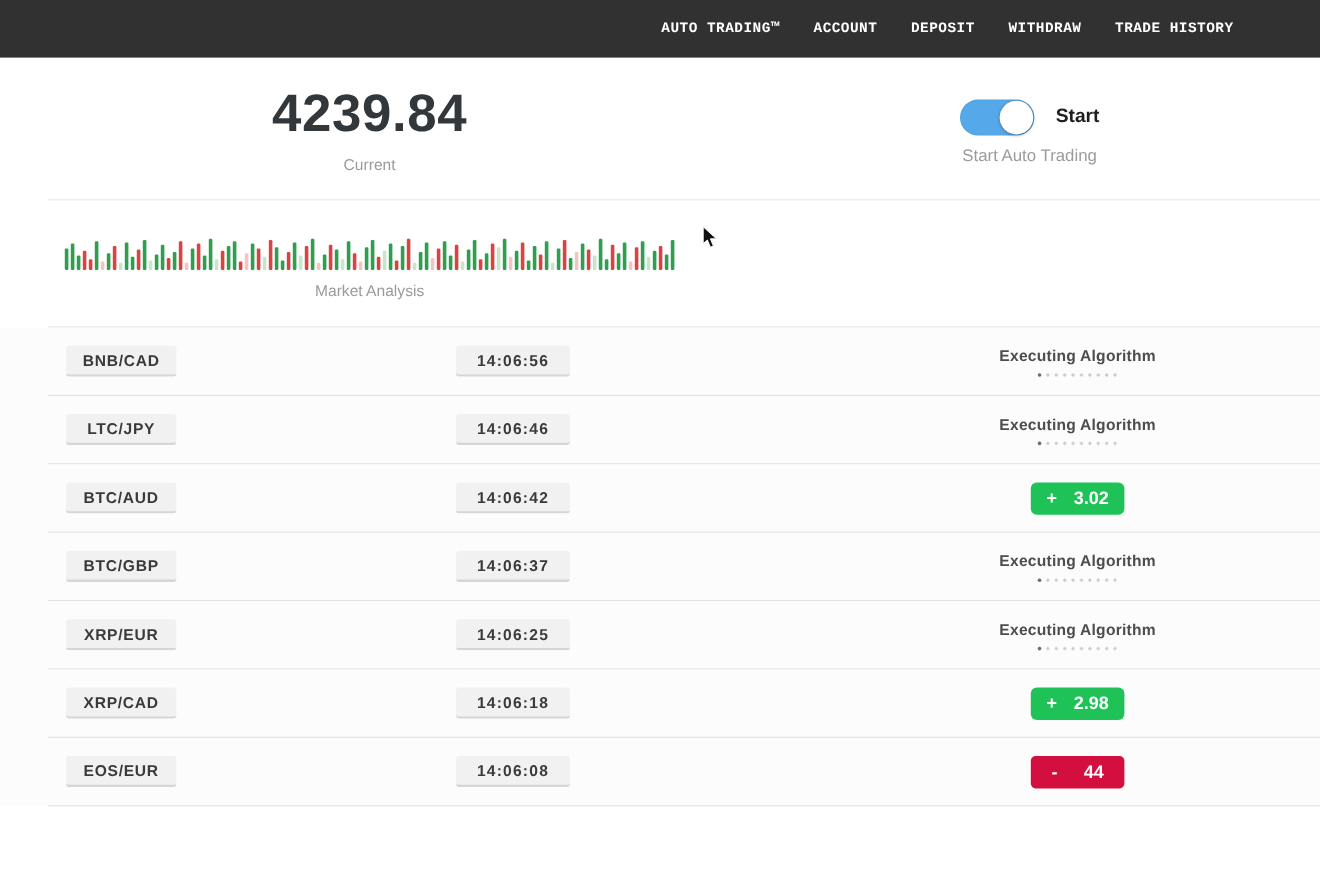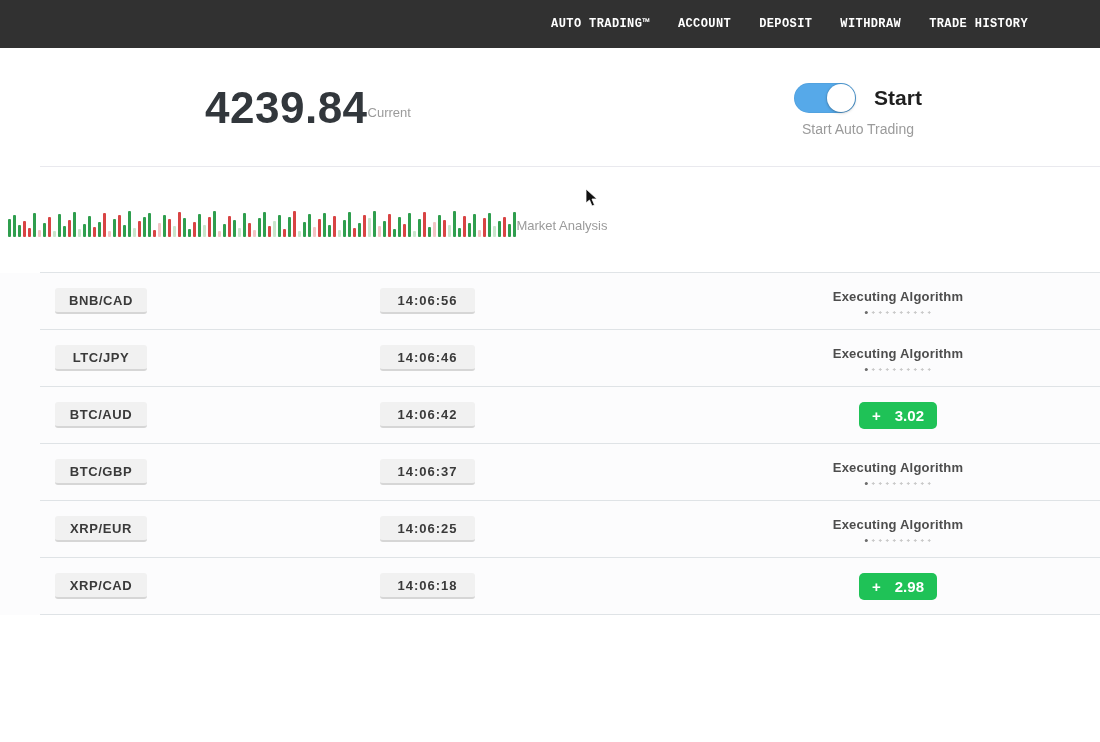--- a/index.html
+++ b/index.html
@@ -21,32 +21,32 @@
   .banner-label { font-size:14px; font-weight:400; margin-bottom:2px; }
   .banner-value { font-size:31px; font-weight:700; letter-spacing:.5px; line-height:1.05; }
 
   
   .section { position:relative; display:flex; }
   .section::after { content:""; position:absolute; left:40px; right:0; bottom:0;
                     height:1px; background:#e9e9ee; }
   .sec1 { height:119px; }
   .sec2 { height:106px; }
   .sec2::after { background:#e0e4e7; }
-  .col-left  { width:56%; display:flex; flex-direction:row; align-items:center; justify-content:center; }
+  .col-left  { width:56%; display:flex; flex-direction:column; align-items:center; justify-content:center; }
   .col-right { width:44%; display:flex; flex-direction:column; align-items:center; justify-content:center; }
 
   .balance-value { font-size:44px; font-weight:700; color:#32373c; letter-spacing:.5px; }
   .muted-label   { font-size:13px; color:#9b9b9b; margin-top:10px; }
 
   .toggle-row { display:flex; align-items:center; gap:18px; margin-top:4px; }
   .toggle { width:62px; height:30px; border-radius:15px; background:#56a9e9;
             position:relative; cursor:pointer; box-shadow:inset 0 0 0 1px rgba(0,0,0,.04); }
   .knob { position:absolute; top:1px; right:1px; width:28px; height:28px; border-radius:50%;
           background:#fff; box-shadow:0 1px 3px rgba(0,0,0,.25), 0 0 0 1px rgba(0,0,0,.06); }
-  .toggle-label { font-size:21px; font-weight:700; color:#1f1f1f; }
+  .toggle-label { font-size:16px; font-weight:700; color:#1f1f1f; }
 
   
   .chart { display:flex; align-items:flex-end; gap:2px; height:28px; margin-top:6px; }
   .chart i { display:block; width:3px; border-radius:1px; }
 
   .trades-opened { font-size:28px; font-weight:700; color:#32373c; }
   .muted-label2  { font-size:14px; color:#9b9b9b; margin-top:8px; }
 
   
   .row { position:relative; height:57px; background:#fcfcfd; }
@@ -269,20 +269,30 @@
       <div class="pill pill-pair">XRP/CAD</div>
       <div class="pill pill-time">14:06:18</div>
       <div class="status">
         <span class="badge badge-green">
           <span>+</span>
           <span>2.98</span>
         </span>
       </div>
     </div>
 
+    <div class="row">
+      <div class="pill pill-pair">EOS/EUR</div>
+      <div class="pill pill-time">14:06:08</div>
+      <div class="status">
+        <span class="badge badge-red">
+          <span>-</span>
+          <span>44</span>
+        </span>
+      </div>
+    </div>
 
   </div>
 
   <svg class="cursor" viewBox="0 0 13 19">
     <path d="M1 1 L1 15 L4.5 12 L7 18 L9.5 17 L7 11 L12 11 Z" fill="#111" stroke="#fff" stroke-width="0.8"></path>
   </svg>
 
 </div>
 
 </body></html>

